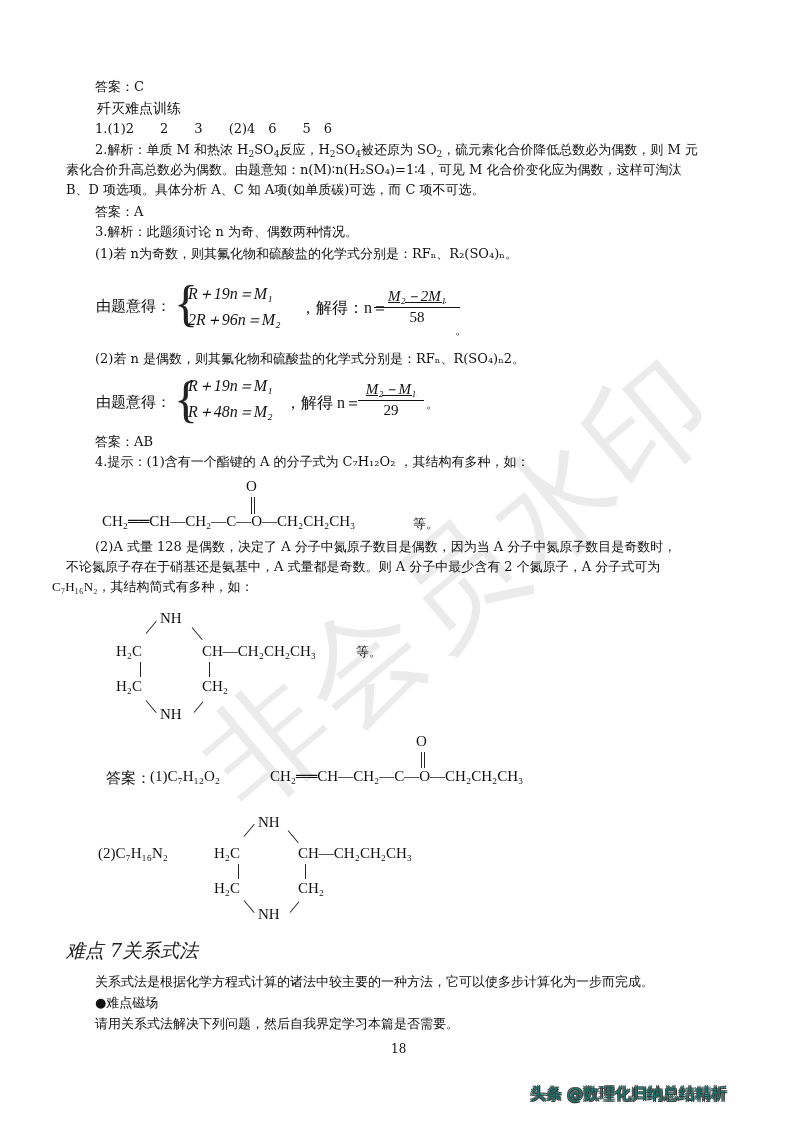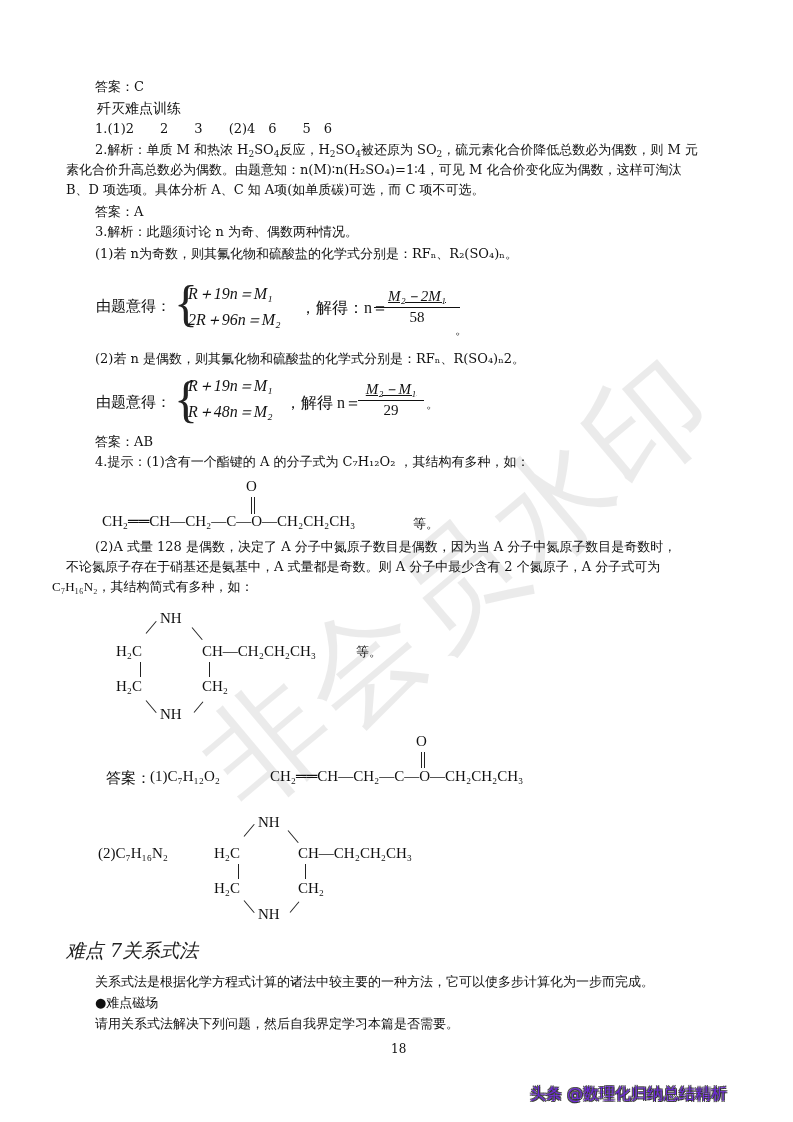--- a/index.html
+++ b/index.html
@@ -14,21 +14,21 @@
   .frac { position: absolute; text-align: center; font-family: "Liberation Serif", serif; font-size: 15px; }
   .frac .num { display: block; border-bottom: 1px solid #111; padding: 0 2px 1px 2px; font-style: italic; text-decoration: underline; }
   .frac .den { display: block; padding-top: 1px; }
   .chem { position: absolute; font-family: "Liberation Serif", "DejaVu Serif", serif; font-size: 15px; white-space: nowrap; }
   .line { position: absolute; background: #222; }
   .watermark { position: absolute; left: 150px; top: 360px; font-family: "DejaVu Sans", sans-serif;
                font-size: 120px; color: rgba(0,0,0,0.08); transform: rotate(-40deg); transform-origin: left top;
                white-space: nowrap; pointer-events: none; letter-spacing: 4px; top: 720px; left: 170px; }
   .section-title { position: absolute; font-family: "DejaVu Serif", serif; font-style: italic; font-size: 19px; color: #222; }
   .page-num { position: absolute; font-size: 12px; }
-  .footer-mark { position: absolute; font-family: "DejaVu Sans", sans-serif; font-size: 16px; color: #6d28d9;
+  .footer-mark { position: absolute; font-family: "DejaVu Sans", sans-serif; font-size: 16px; color: #0f766e;
                  text-shadow: 1px 1px 0 #333, -1px -1px 0 #555, 1px -1px 0 #444, -1px 1px 0 #444; }
 </style>
 </head>
 <body>
 
 <div class="watermark">非会员水印</div>
 
 <div class="t" style="left:95px;top:77px;">答案：C</div>
 <div class="t bold" style="left:97px;top:98px;font-size:14px;">歼灭难点训练</div>
 <div class="t" style="left:95px;top:119px;">1.(1)2　　2　　3　　(2)4　6　　5　6</div>

